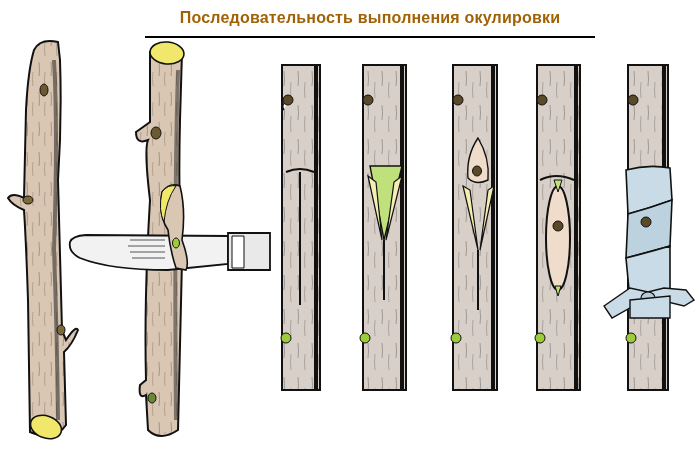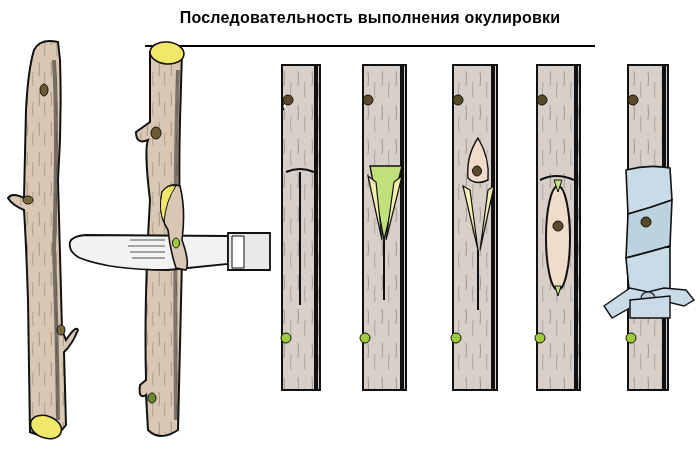--- a/index.html
+++ b/index.html
@@ -1,21 +1,21 @@
 <!DOCTYPE html>
 <html><head>
 <meta charset="utf-8">
 <style>
   html, body { margin: 0; padding: 0; background: #ffffff; }
   body { width: 700px; height: 450px; position: relative; overflow: hidden; font-family: "Liberation Sans", sans-serif; }
   .title {
     position: absolute; left: 145px; top: 9px; width: 450px;
-    font-weight: bold; font-size: 16px; color: #000000;
+    font-weight: bold; font-size: 16px; color: #a16207;
     text-align: center; letter-spacing: 0.2px;
-    border-bottom: 2px solid #000; padding-bottom: 18px; line-height: 18px;
+    border-bottom: 2px solid #000; padding-bottom: 9px; line-height: 18px;
   }
   svg.scene { position: absolute; left: 0; top: 0; }
 </style>
 </head>
 <body>
 
 <div class="title">Последовательность выполнения окулировки</div>
 
 <svg class="scene" width="700" height="450" viewBox="0 0 700 450">
   <defs>

